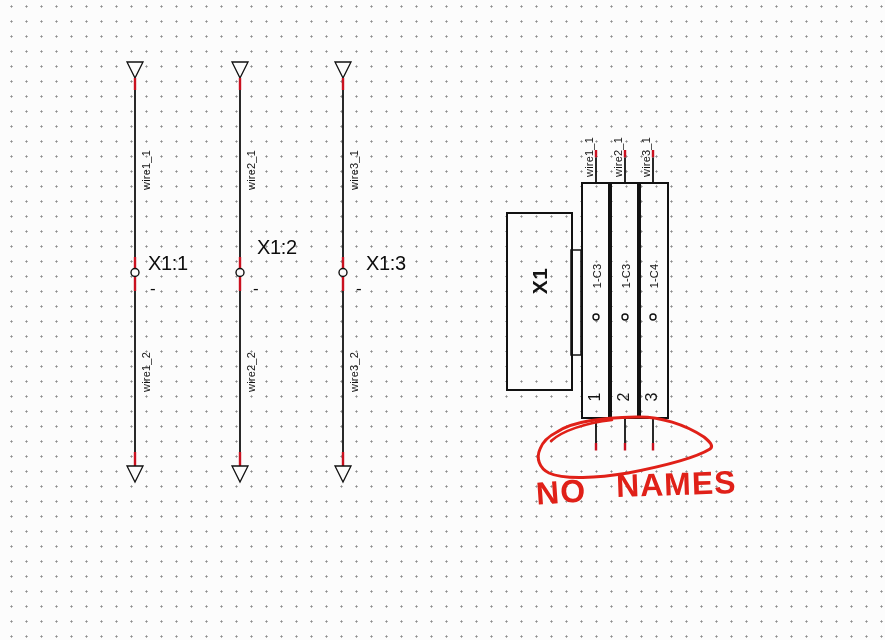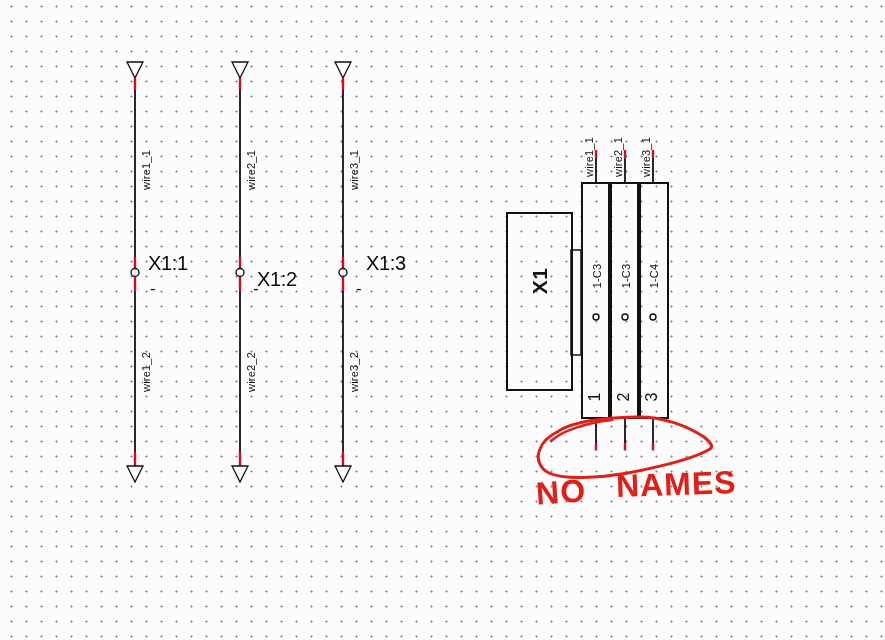--- a/index.html
+++ b/index.html
@@ -106,21 +106,21 @@
     </g>
   </svg>
 
   <span class="vlabel" style="left:146px;top:170px">wire1_1</span>
   <span class="vlabel" style="left:146px;top:372px">wire1_2</span>
   <span class="term-label" style="left:148px;top:252px">X1:1</span>
   <span class="dash-label" style="left:150px;top:280px">-</span>
 
   <span class="vlabel" style="left:251px;top:170px">wire2_1</span>
   <span class="vlabel" style="left:251px;top:372px">wire2_2</span>
-  <span class="term-label" style="left:257px;top:268px">X1:2</span>
+  <span class="term-label" style="left:257px;top:236px">X1:2</span>
   <span class="dash-label" style="left:253px;top:280px">-</span>
 
   <span class="vlabel" style="left:354px;top:170px">wire3_1</span>
   <span class="vlabel" style="left:354px;top:372px">wire3_2</span>
   <span class="term-label" style="left:366px;top:252px">X1:3</span>
   <span class="dash-label" style="left:356px;top:280px">-</span>
 
   <span class="vlabel big-label" style="left:539px;top:281px">X1</span>
 
   <span class="vlabel" style="left:589px;top:157px">wire1_1</span>

